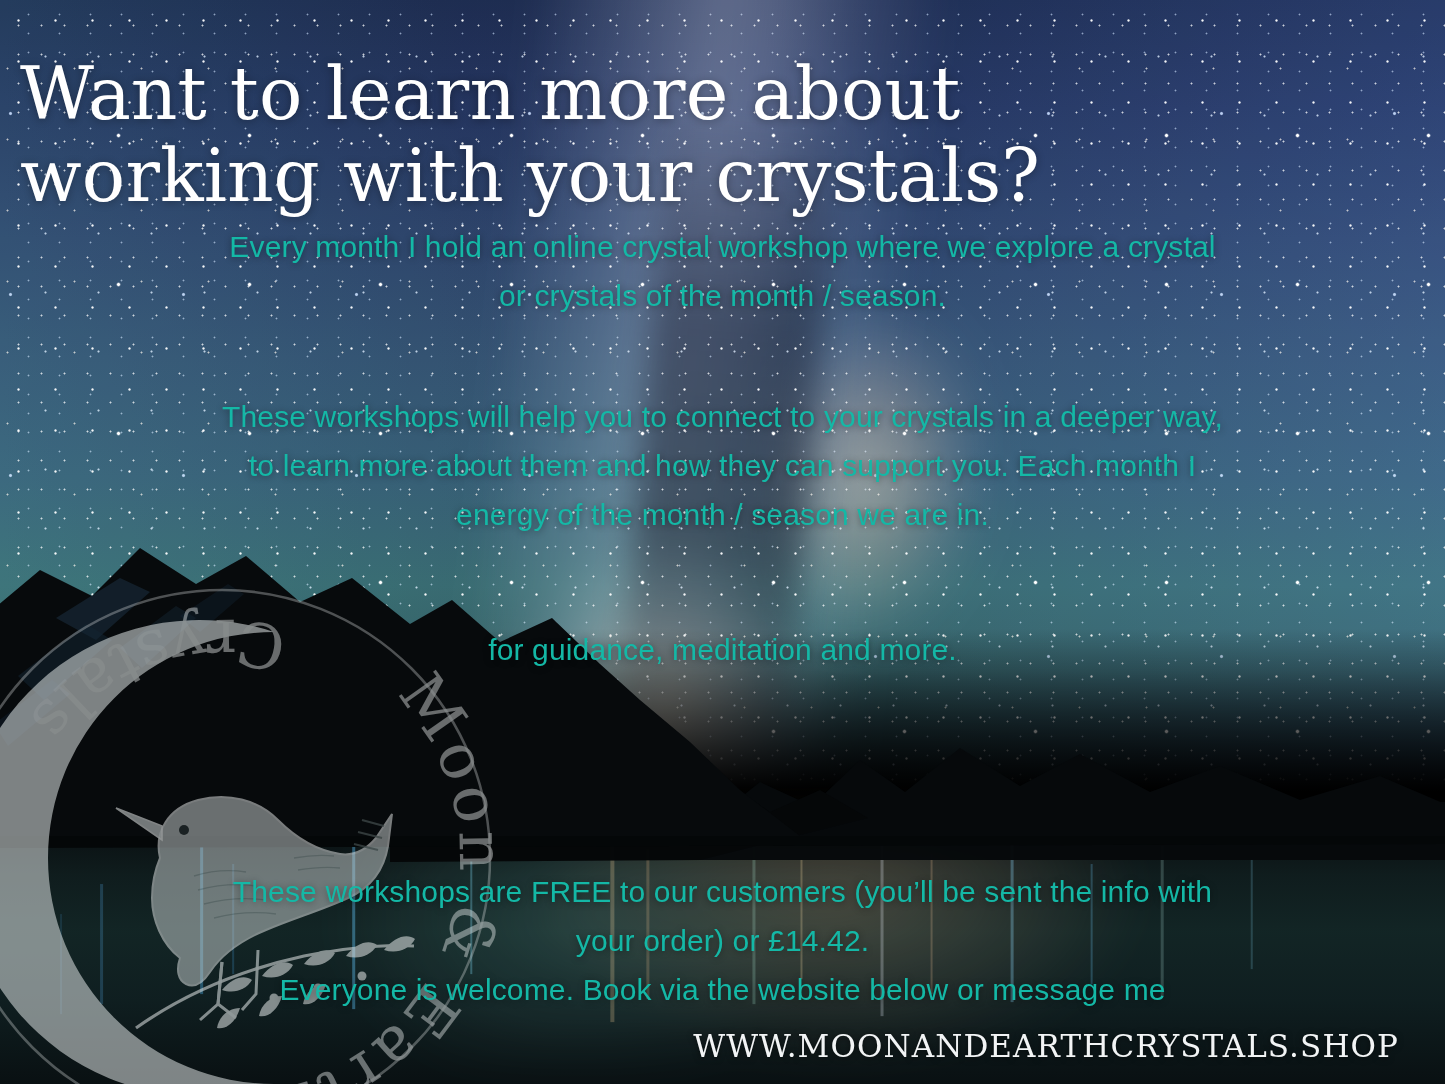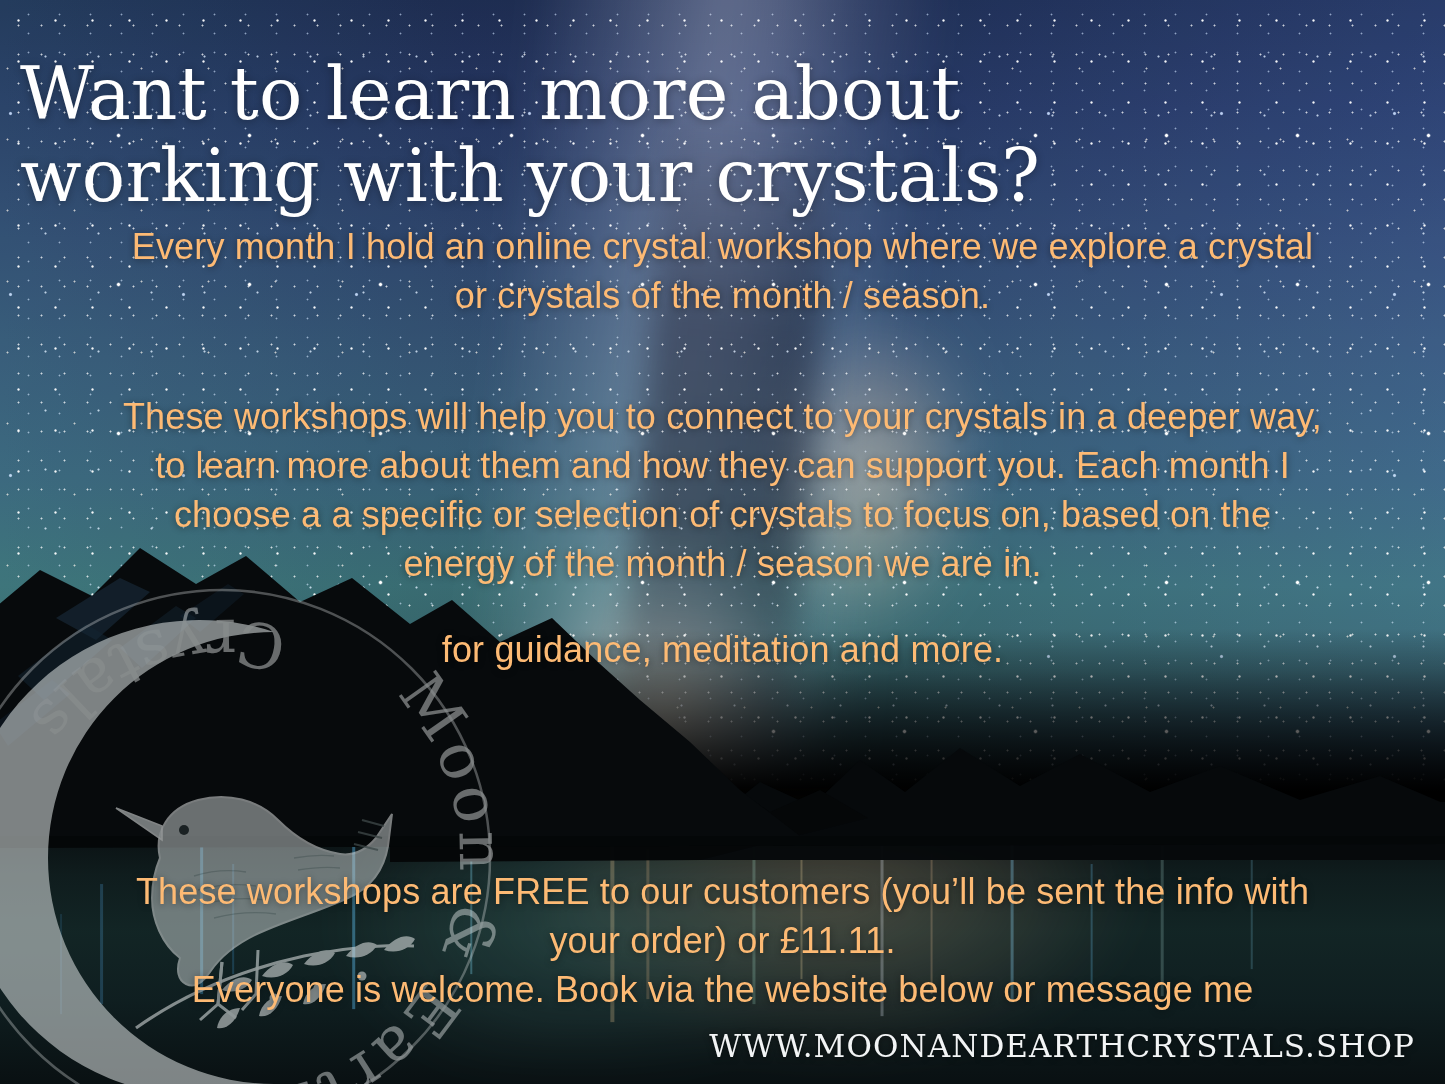--- a/index.html
+++ b/index.html
@@ -234,34 +234,34 @@
     padding-left: 20px;
   }
   .headline span { display: block; }
 
   .body-block {
     position: absolute;
     left: 50%;
     transform: translateX(-50%);
     width: 1280px;
     text-align: center;
-    color: #fdba74;
-    font-size: 36px;
+    color: #14b8a6;
+    font-size: 30px;
     line-height: 49px;
     letter-spacing: 0.15px;
     text-shadow: 0 1px 7px rgba(0,0,0,0.42);
   }
   .p1 { top: 222px; }
   .p2 { top: 373px; margin-top: 19px; }
   .p3 { top: 625px; }
   .p4 { top: 832px; margin-top: 35px; }
 
   .url {
     position: absolute;
-    right: 30px;
+    right: 46px;
     bottom: 20px;
     font-family: "DejaVu Serif", "Liberation Serif", serif;
     font-size: 31px;
     letter-spacing: 1.1px;
     color: #f2f4f5;
     text-shadow: 0 1px 6px rgba(0,0,0,0.55);
   }
 </style>
 </head>
 <body>
@@ -414,30 +414,29 @@
     </h1>
 
     <div class="body-block p1">
       <div>Every month I hold an online crystal workshop where we explore a crystal</div>
       <div>or crystals of the month / season.</div>
     </div>
 
     <div class="body-block p2">
       <div>These workshops will help you to connect to your crystals in a deeper way,</div>
       <div>to learn more about them and how they can support you. Each month I</div>
-      <div>choose a a specific or selection of crystals to focus on, based on the</div>
       <div>energy of the month / season we are in.</div>
     </div>
 
     <div class="body-block p3">
       <div>for guidance, meditation and more.</div>
     </div>
 
     <div class="body-block p4">
       <div>These workshops are FREE to our customers (you’ll be sent the info with</div>
-      <div>your order) or £11.11.</div>
+      <div>your order) or £14.42.</div>
       <div>Everyone is welcome. Book via the website below or message me</div>
     </div>
 
     <div class="url">WWW.MOONANDEARTHCRYSTALS.SHOP</div>
 
   </div>
 </div>
 
 </body></html>

